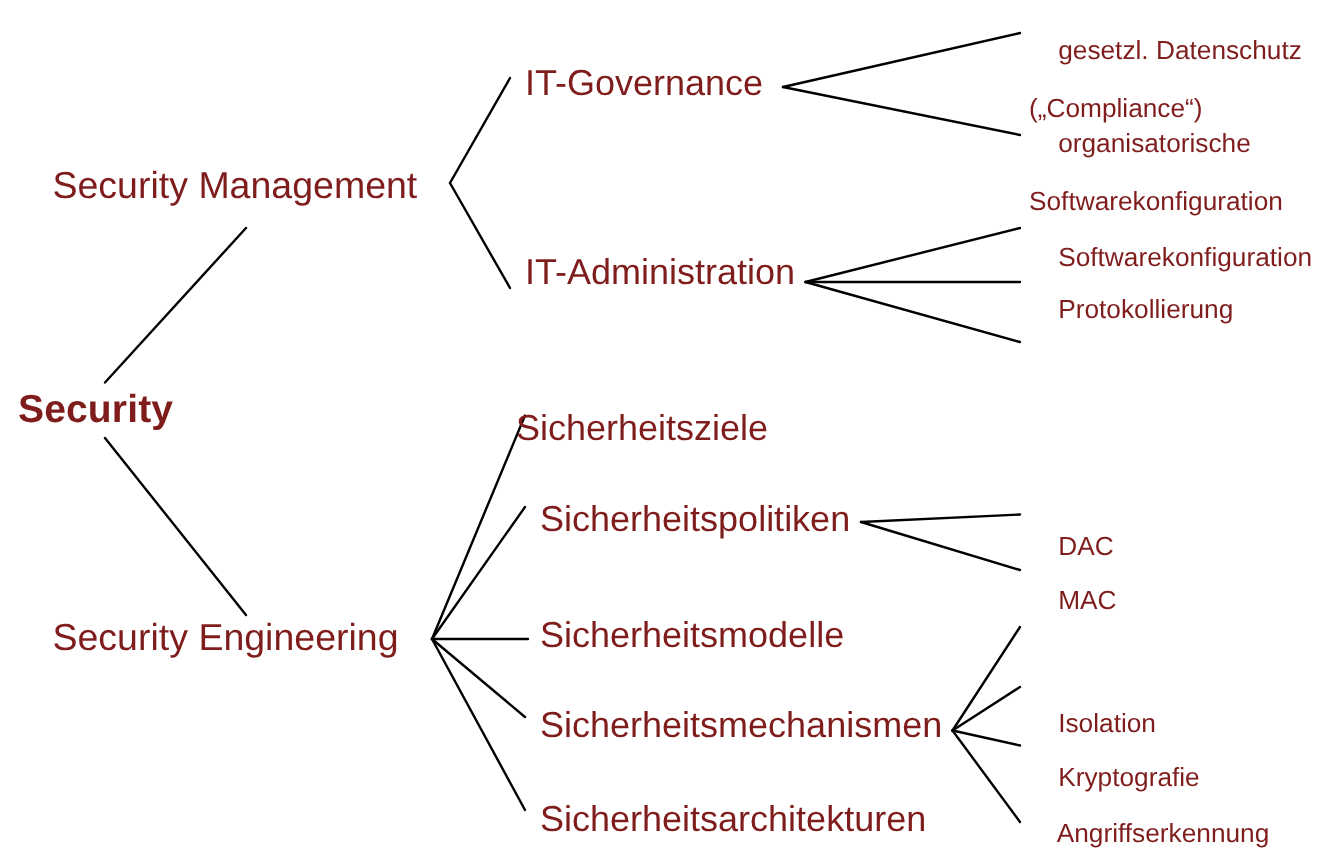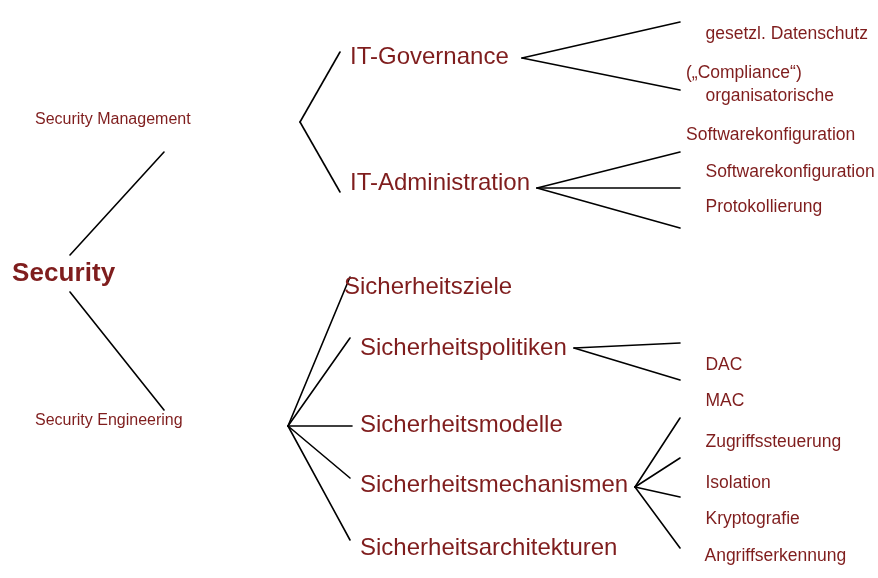--- a/index.html
+++ b/index.html
@@ -35,21 +35,21 @@
     font-family: Liberation Sans, sans-serif;
     line-height: 1.12;
   }
   .node.root {
     font-weight: bold;
     font-size: 26px;
     letter-spacing: 0.1px;
   }
   .node.level1 {
     font-weight: normal;
-    font-size: 16px;
+    font-size: 25px;
   }
   .node.level2 {
     font-weight: normal;
     font-size: 24px;
   }
   .node.leaf {
     font-weight: normal;
     font-size: 17.5px;
   }
   .node .line2 {
@@ -131,23 +131,20 @@
   <div class="node level2" style="left:360px; top:534px;">Sicherheitsarchitekturen</div>
 
   <div class="node leaf" style="left:686px; top:335px;">
     <span>DAC</span>
   </div>
 
   <div class="node leaf" style="left:686px; top:371px;">
     <span>MAC</span>
   </div>
 
-  <div class="node leaf" style="left:686px; top:412px;">
-    <span>Zugriffssteuerung</span>
-  </div>
 
   <div class="node leaf" style="left:686px; top:453px;">
     <span>Isolation</span>
   </div>
 
   <div class="node leaf" style="left:686px; top:489px;">
     <span>Kryptografie</span>
   </div>
 
   <div class="node leaf" style="left:686px; top:526px;">

